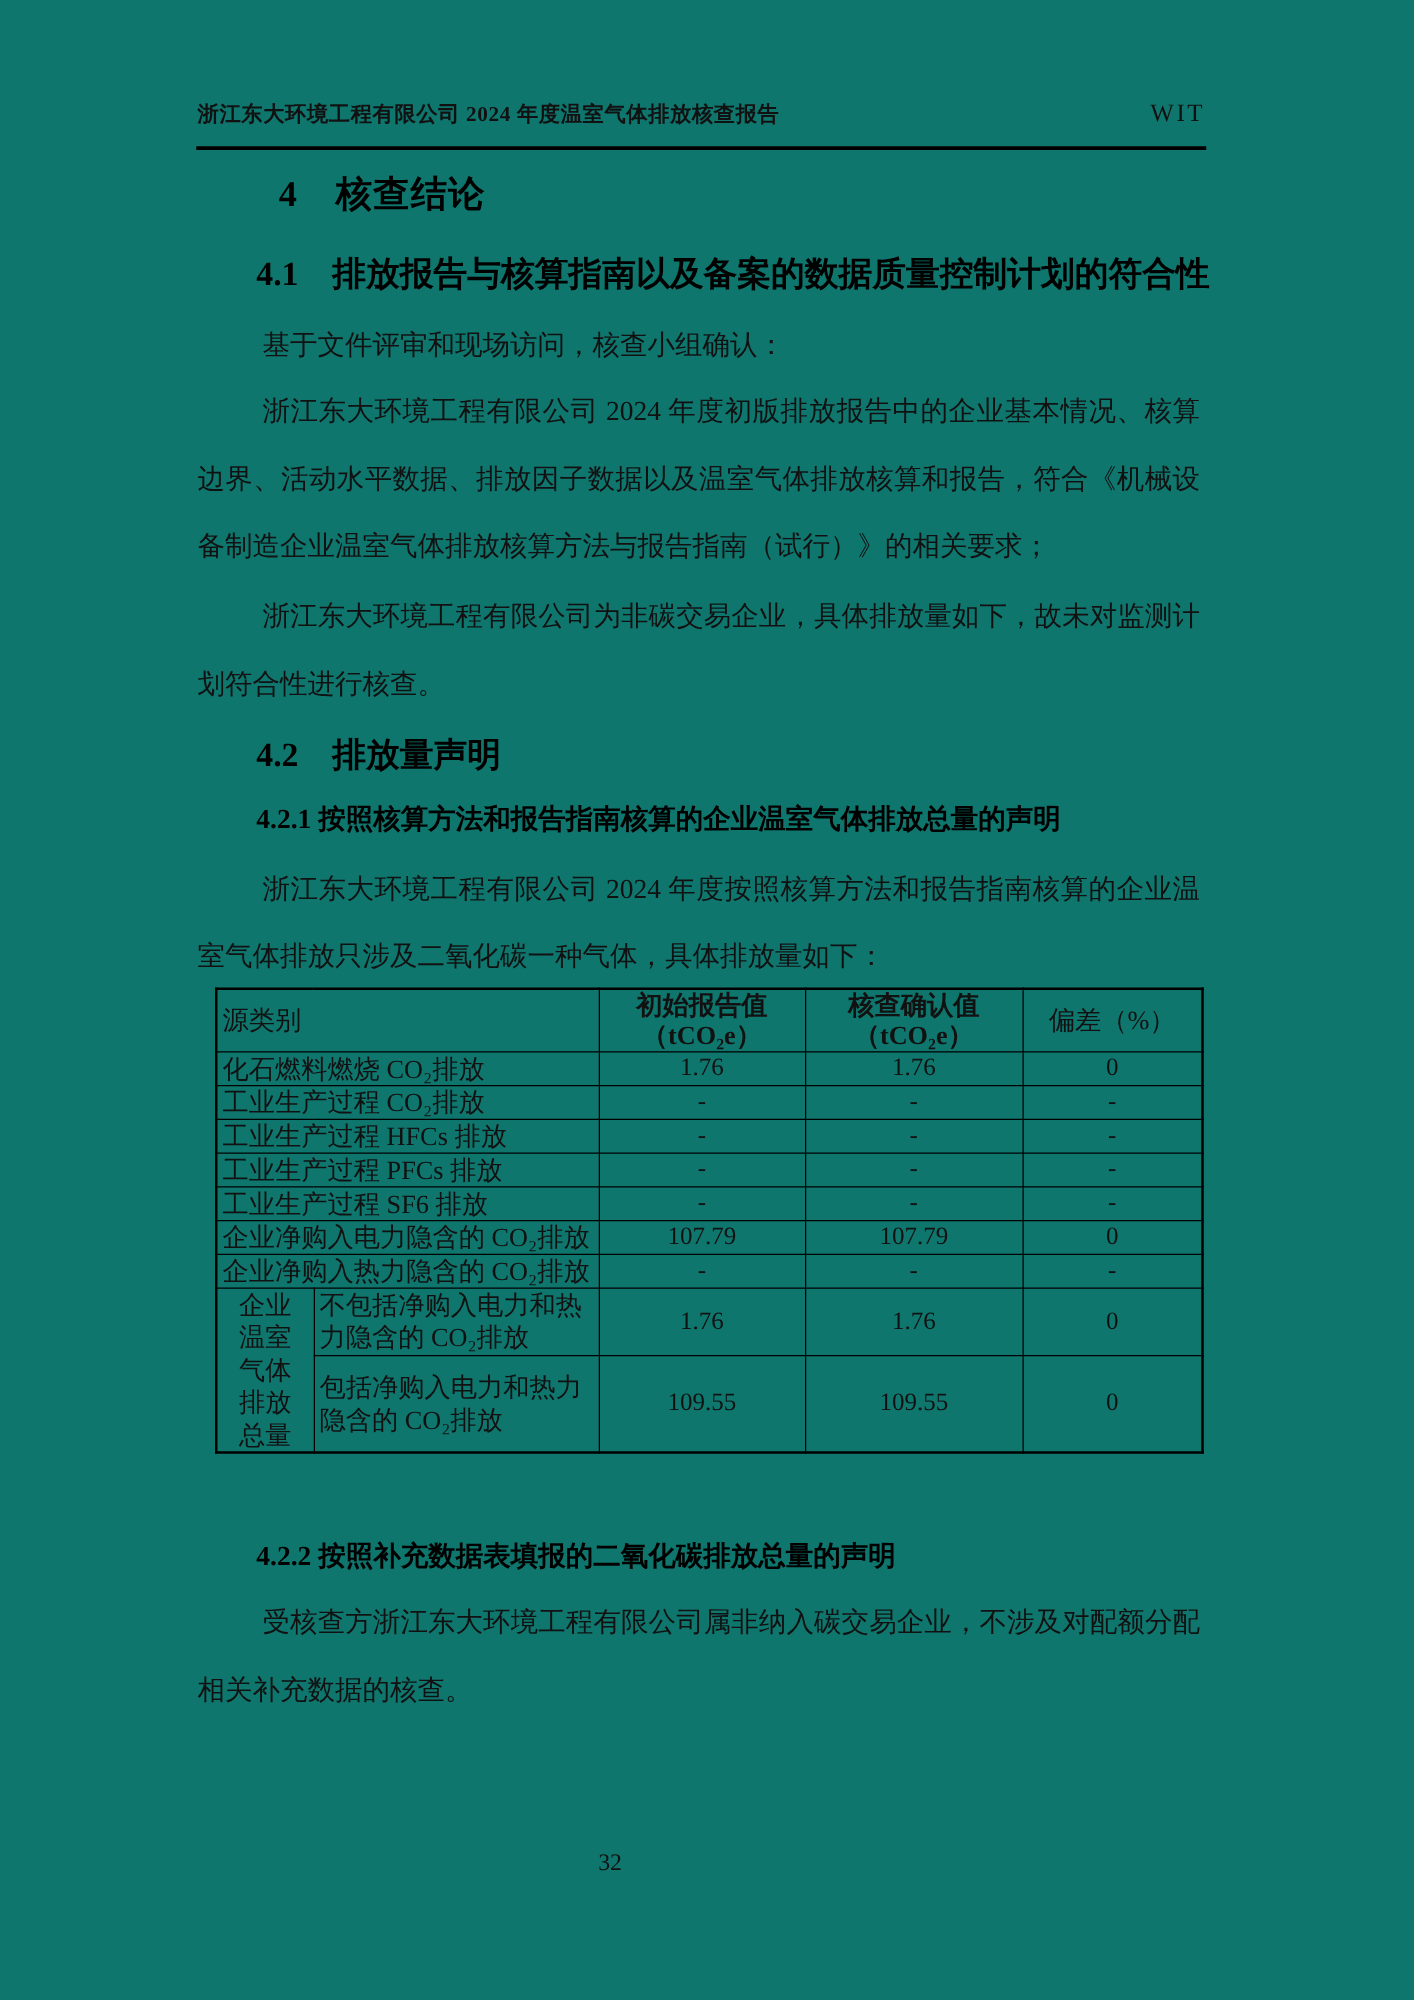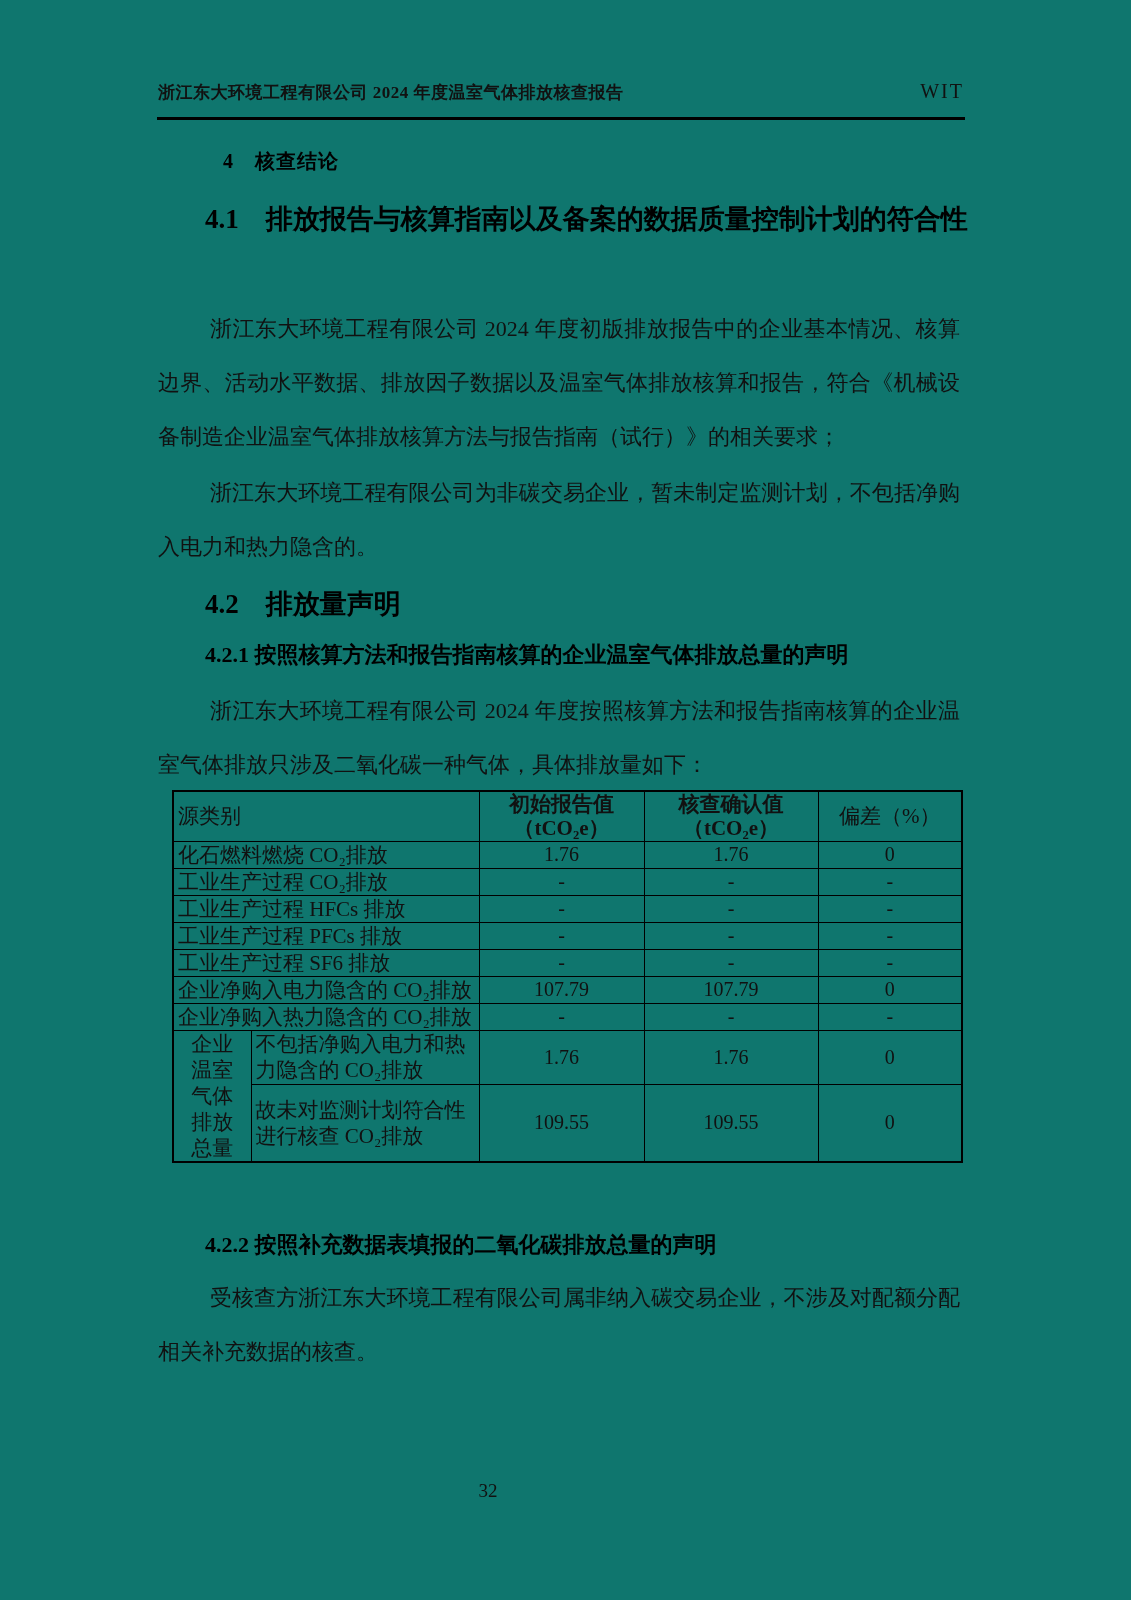--- a/index.html
+++ b/index.html
@@ -22,21 +22,21 @@
   }
   .doc-header .title { font-size: 17px; font-weight: bold; letter-spacing: 0.5px; }
   .doc-header .brand { font-size: 20px; letter-spacing: 2px; }
   .header-rule {
     position: absolute; left: 157px; top: 117px; width: 808px; height: 3px;
     background: #000;
   }
 
   
   .h-block { position: absolute; margin: 0; font-weight: bold; color: #000; }
-  .h-main   { left: 223px; top: 148px; font-size: 20px; letter-spacing: 1px; }
+  .h-main   { left: 223px; top: 136px; font-size: 29px; letter-spacing: 1px; }
   .h-41     { left: 205px; top: 201px; font-size: 27px; }
   .h-42     { left: 205px; top: 586px; font-size: 27px; }
   .h-421    { left: 205px; top: 640px; font-size: 22px; }
   .h-422    { left: 205px; top: 1230px; font-size: 22px; }
 
   
   .para {
     position: absolute; left: 158px; width: 802px; margin: 0;
     font-size: 22px; line-height: 54px;
     text-align: justify; text-indent: 52px;
@@ -86,22 +86,23 @@
 
   <div class="doc-header">
     <span class="title">浙江东大环境工程有限公司 2024 年度温室气体排放核查报告</span>
     <span class="brand">WIT</span>
   </div>
   <div class="header-rule"></div>
 
   <h1 class="h-block h-main">4　核查结论</h1>
 
   <h2 class="h-block h-41">4.1　排放报告与核算指南以及备案的数据质量控制计划的符合性</h2>
+  <p class="para p-41-1">基于文件评审和现场访问，核查小组确认：</p>
   <p class="para p-41-2">浙江东大环境工程有限公司 2024 年度初版排放报告中的企业基本情况、核算边界、活动水平数据、排放因子数据以及温室气体排放核算和报告，符合《机械设备制造企业温室气体排放核算方法与报告指南（试行）》的相关要求；</p>
-  <p class="para p-41-3">浙江东大环境工程有限公司为非碳交易企业，暂未制定监测计划，不包括净购入电力和热力隐含的。</p>
+  <p class="para p-41-3">浙江东大环境工程有限公司为非碳交易企业，具体排放量如下，故未对监测计划符合性进行核查。</p>
 
   <h2 class="h-block h-42">4.2　排放量声明</h2>
 
   <h3 class="h-block h-421">4.2.1 按照核算方法和报告指南核算的企业温室气体排放总量的声明</h3>
   <p class="para p-421-1">浙江东大环境工程有限公司 2024 年度按照核算方法和报告指南核算的企业温室气体排放只涉及二氧化碳一种气体，具体排放量如下：</p>
 
   <table class="emission-table">
     <colgroup>
       <col style="width:78px">
         <col style="width:228px">
@@ -165,21 +166,21 @@
 温室
 气体
 排放
 总量</td>
         <td class="lbl">不包括净购入电力和热力隐含的 CO₂排放</td>
         <td class="num">1.76</td>
         <td class="num">1.76</td>
         <td class="num">0</td>
       </tr>
       <tr class="row-tall2">
-        <td class="lbl">故未对监测计划符合性进行核查 CO₂排放</td>
+        <td class="lbl">包括净购入电力和热力隐含的 CO₂排放</td>
         <td class="num">109.55</td>
         <td class="num">109.55</td>
         <td class="num">0</td>
       </tr>
     </tbody>
   </table>
 
   <h3 class="h-block h-422">4.2.2 按照补充数据表填报的二氧化碳排放总量的声明</h3>
   <p class="para p-422-1">受核查方浙江东大环境工程有限公司属非纳入碳交易企业，不涉及对配额分配相关补充数据的核查。</p>
 

